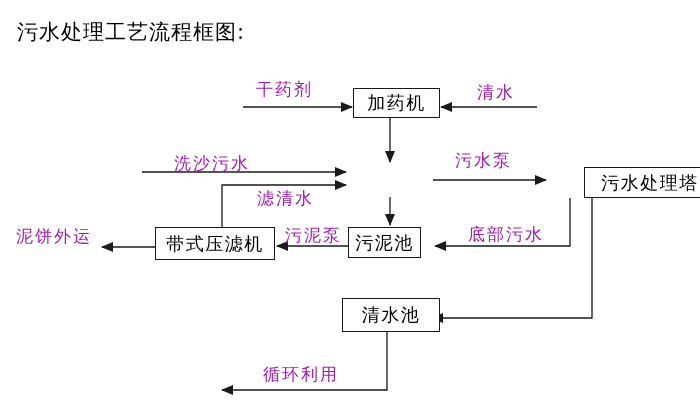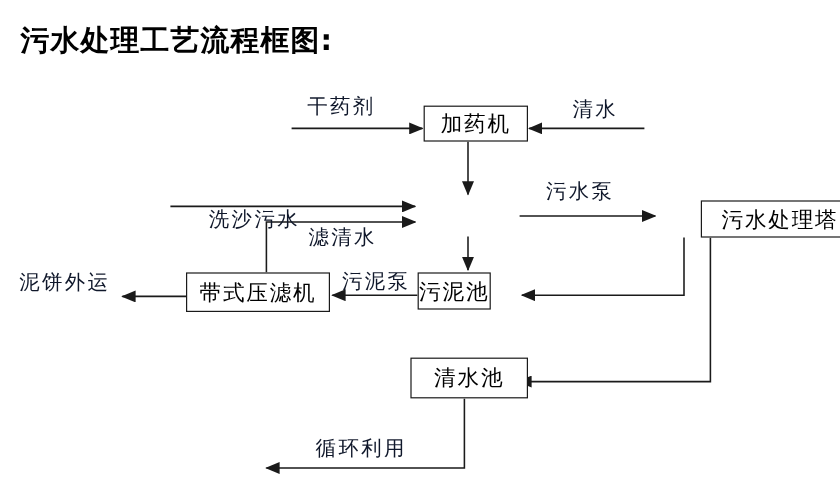--- a/index.html
+++ b/index.html
@@ -12,22 +12,22 @@
     width: 700px;
     height: 420px;
     background: #ffffff;
     overflow: hidden;
     color: #000000;
   }
   .diagram-title {
     position: absolute;
     left: 17px;
     top: 18px;
-    font-size: 24px;
-    font-weight: bold;
+    font-size: 21px;
+    font-weight: normal;
     letter-spacing: 1px;
     color: #000000;
     white-space: nowrap;
   }
   svg.edges {
     position: absolute;
     left: 0;
     top: 0;
     width: 700px;
     height: 420px;
@@ -41,34 +41,34 @@
     align-items: center;
     justify-content: center;
     font-size: 18px;
     letter-spacing: 1.5px;
     color: #000000;
     white-space: nowrap;
   }
   .node-dosing   { left: 353px; top:  88px; width:  87px; height: 30px; }
   .node-sewage   { left: 348px; top: 163px; width:  85px; height: 34px; }
   .node-tower    { left: 548px; top: 167px; width: 132px; height: 31px; margin-left: 36px; }
-  .node-sludge   { left: 348px; top: 227px; width:  61px; height: 31px; }
+  .node-sludge   { left: 348px; top: 227px; width:  73px; height: 31px; }
   .node-press    { left: 155px; top: 227px; width: 120px; height: 33px; }
   .node-clean    { left: 342px; top: 298px; width:  98px; height: 34px; }
   .edge-label {
     position: absolute;
     font-size: 17px;
     letter-spacing: 2px;
-    color: #0f172a;
+    color: #a21caf;
     white-space: nowrap;
     line-height: 1;
   }
   .lbl-dry-agent     { left: 256px; top:  81px; }
   .lbl-clean-water   { left: 477px; top:  84px; text-align: center; }
-  .lbl-sand-washing  { left: 174px; top: 155px; margin-top: 20px; }
+  .lbl-sand-washing  { left: 174px; top: 155px; }
   .lbl-sewage-pump   { left: 455px; top: 152px; }
   .lbl-filtered      { left: 257px; top: 190px; }
   .lbl-sludge-pump   { left: 285px; top: 227px; }
   .lbl-bottom-sewage { left: 468px; top: 226px; }
   .lbl-mud-cake      { left: 16px;  top: 228px; }
   .lbl-recycle       { left: 263px; top: 366px; }
 </style>
 </head>
 <body>
 
@@ -113,16 +113,17 @@
   <div class="node node-clean">
     <span>清水池</span>
   </div>
 
   <span class="edge-label lbl-dry-agent">干药剂</span>
   <span class="edge-label lbl-clean-water">清水</span>
   <span class="edge-label lbl-sand-washing">洗沙污水</span>
   <span class="edge-label lbl-sewage-pump">污水泵</span>
   <span class="edge-label lbl-filtered">滤清水</span>
   <span class="edge-label lbl-sludge-pump">污泥泵</span>
+  <span class="edge-label lbl-bottom-sewage">底部污水</span>
   <span class="edge-label lbl-recycle">循环利用</span>
   <span class="edge-label lbl-mud-cake">泥饼外运</span>
 
 </div>
 
 </body></html>

